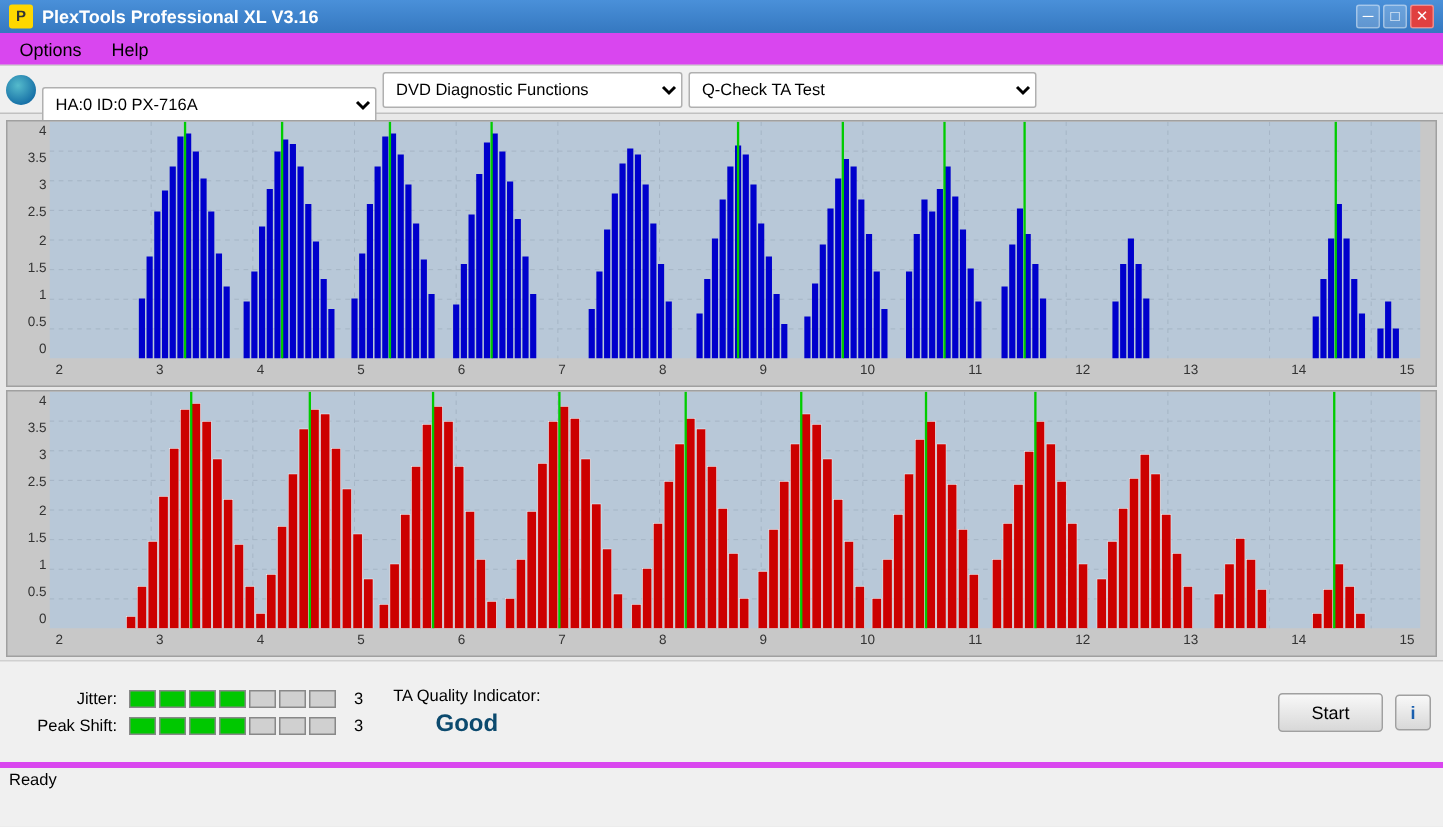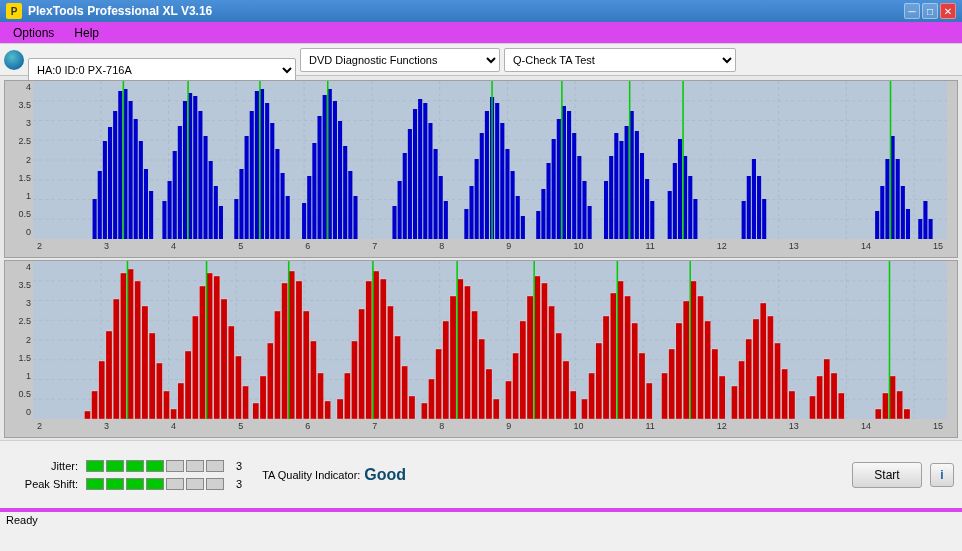--- a/index.html
+++ b/index.html
@@ -91,21 +91,21 @@
       display: flex; align-items: center; justify-content: center;
     }
     select {
       height: 24px;
       border: 1px solid #b0b0b0;
       background: white;
       font-size: 11px;
       padding: 0 4px;
       border-radius: 2px;
     }
-    #drive-dropdown { width: 268px; margin-top: 20px; }
+    #drive-dropdown { width: 223px; margin-top: 20px; }
     #function-dropdown { width: 200px; }
     #test-dropdown { width: 232px; }
 
     
     #charts-area {
       background: #e8e8e8;
       padding: 4px 4px 2px 4px;
       display: flex;
       flex-direction: column;
       gap: 2px;
@@ -194,21 +194,21 @@
     }
     .ind-green { background: #00c800; }
     .ind-empty { background: #d0d0d0; }
     .metric-value {
       font-size: 11px;
       margin-left: 4px;
     }
 
     #ta-quality-section {
       display: flex;
-      flex-direction: row;
+      flex-direction: column;
       align-items: center;
       gap: 4px;
     }
     #ta-quality-label {
       font-size: 11px;
     }
     #ta-quality-value {
       font-size: 16px;
       font-weight: bold;
       color: #0c4a6e;

